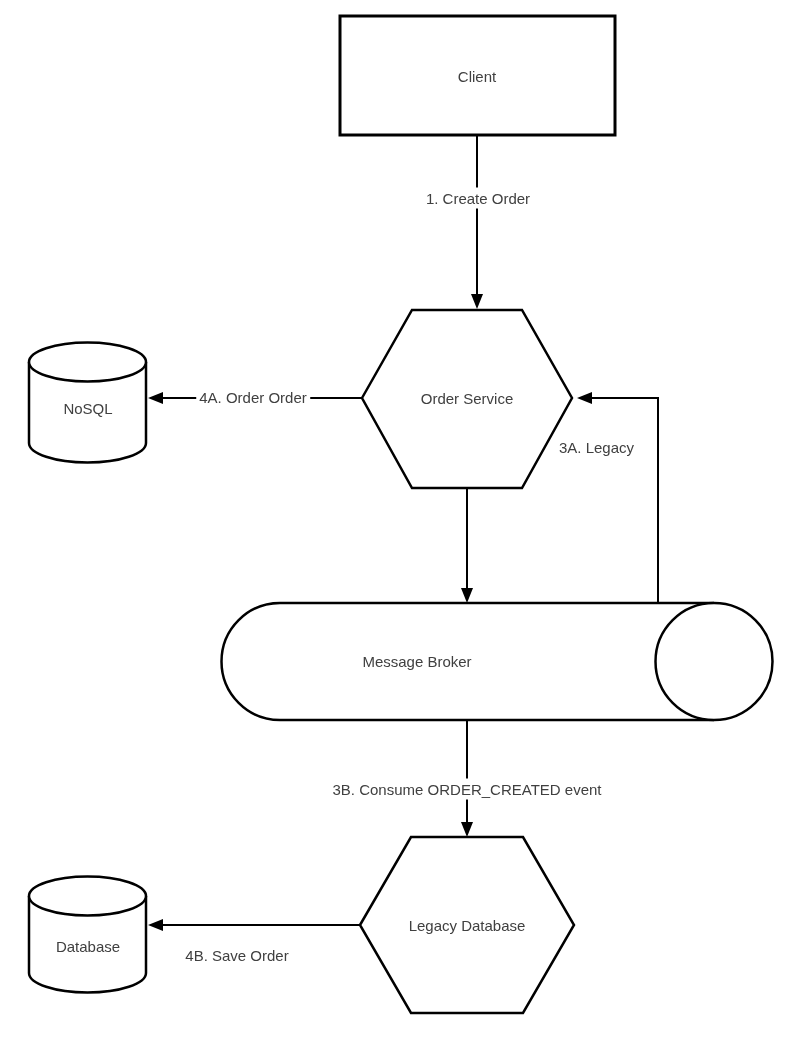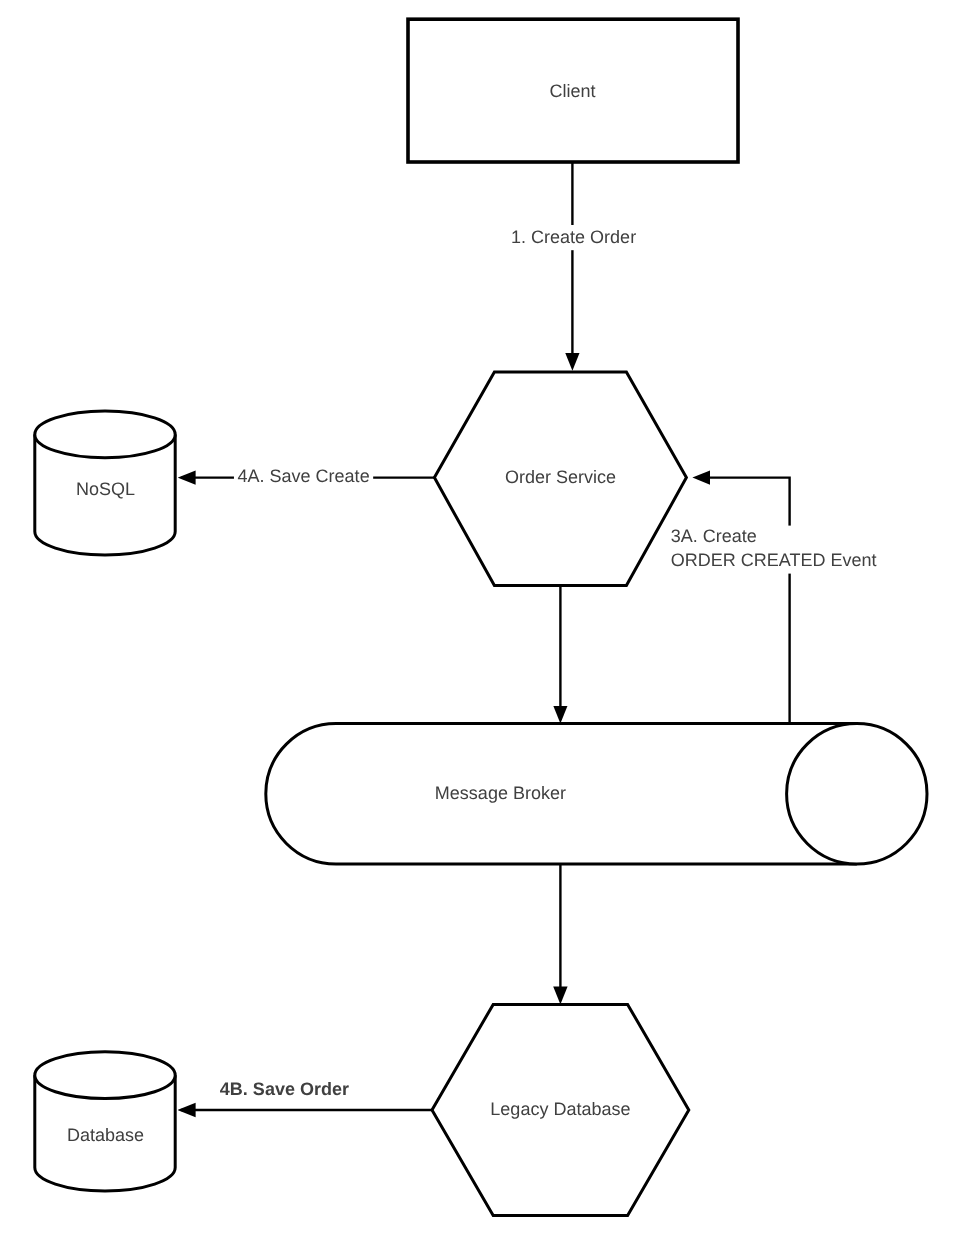--- a/index.html
+++ b/index.html
@@ -90,22 +90,22 @@
   <div class="lbl center" style="left:417px; top:661px;">Message Broker</div>
 
   <div class="lbl center" style="left:467px; top:925px;">Legacy Database</div>
 
   <div class="lbl center" style="left:88px; top:946px;">Database</div>
 
   <div class="lbl center edge" style="left:478px; top:198px;">1. Create Order</div>
 
 
   <div class="lbl edge multiline" style="left:556px; top:438px;">
-    <div>3A. Create</div>
-    <div>ORDER CREATED Event</div>
+    <div>3A. Legacy</div>
   </div>
 
-  <div class="lbl center edge" style="left:253px; top:397px;">4A. Save Create</div>
+  <div class="lbl center edge" style="left:253px; top:397px;">4A. Order Order</div>
 
+  <div class="lbl center edge" style="left:467px; top:789px;">3B. Consume ORDER_CREATED event</div>
 
-  <div class="lbl center edge" style="left:237px; top:908px;font-weight:bold;">4B. Save Order</div>
+  <div class="lbl center edge" style="left:237px; top:955px;">4B. Save Order</div>
 
 </div>
 
 </body></html>

